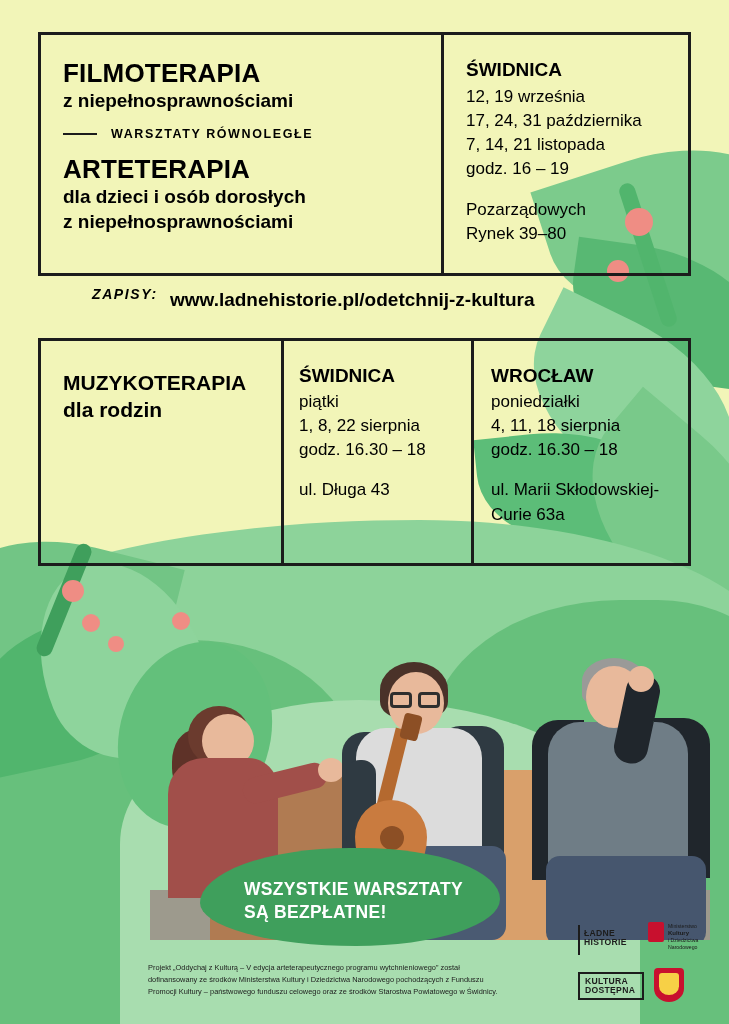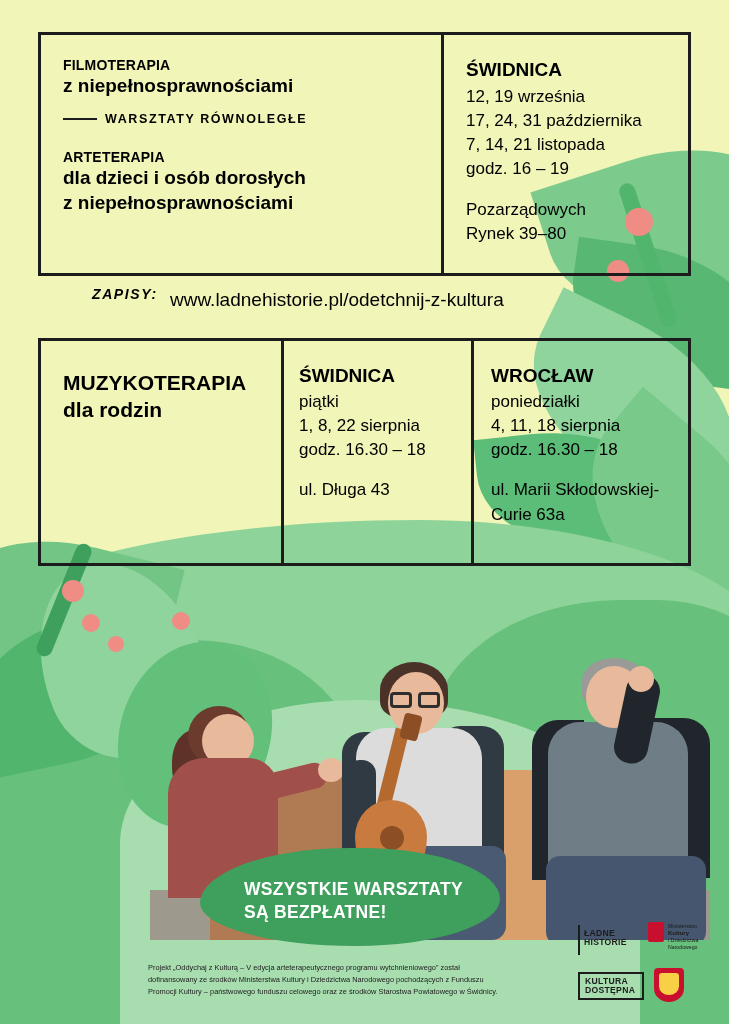--- a/index.html
+++ b/index.html
@@ -152,34 +152,34 @@
   }
 
   #box-top { left: 38px; top: 32px; width: 653px; height: 244px; }
   #box-top .vdiv {
     position: absolute; left: 400px; top: 0; width: 3px; height: 100%;
     background: #1c1c1c;
   }
   #top-left { position:absolute; left: 22px; top: 22px; width: 370px; }
   #top-right { position:absolute; left: 425px; top: 24px; width: 225px; }
 
-  .h-title { font-size: 14px; font-weight: 700; letter-spacing: 0.2px; line-height: 1.24; }
+  .h-title { font-size: 26px; font-weight: 700; letter-spacing: 0.2px; line-height: 1.24; }
   .h-sub { font-size: 19px; font-weight: 700; line-height: 1.3; }
-  .rule-wrap { display:flex; align-items:center; gap: 8px; margin: 13px 0 23px 0; }
+  .rule-wrap { display:flex; align-items:center; gap: 14px; margin: 13px 0 12px 0; }
   .rule { flex: 0 0 34px; height: 2px; background:#1c1c1c; }
   .mid-label { font-size: 12.5px; font-weight: 700; letter-spacing: 1.6px; }
 
   .r-city { font-size: 19px; font-weight: 700; margin-bottom: 4px; }
   .r-line { font-size: 17px; line-height: 1.42; }
   .r-gap { height: 16px; }
 
   #zapisy { position:absolute; left: 92px; top: 286px; width: 600px; }
   .zapisy-label { font-size: 14px; font-weight: 700; letter-spacing: 1.6px; display:inline-block; width: 78px; vertical-align: top; font-style: italic; }
   .zapisy-lines { display:inline-block; vertical-align: top; }
-  .zapisy-line { font-size: 19px; font-weight: 400; line-height: 1.45; }
+  .zapisy-line { font-size: 19px; font-weight: 700; line-height: 1.45; }
 
   #box-bottom { left: 38px; top: 338px; width: 653px; height: 228px; }
   #box-bottom .vdiv1 { position:absolute; left: 240px; top:0; width:3px; height:100%; background:#1c1c1c; }
   #box-bottom .vdiv2 { position:absolute; left: 430px; top:0; width:3px; height:100%; background:#1c1c1c; }
   #bb-1 { position:absolute; left: 22px; top: 28px; width: 210px; }
   #bb-2 { position:absolute; left: 258px; top: 24px; width: 165px; }
   #bb-3 { position:absolute; left: 450px; top: 24px; width: 195px; }
   .bb-title { font-size: 21px; font-weight: 700; line-height: 1.3; }
   .bb-city { font-size: 19px; font-weight: 700; margin-bottom: 3px; }
   .bb-line { font-size: 17px; line-height: 1.42; }

